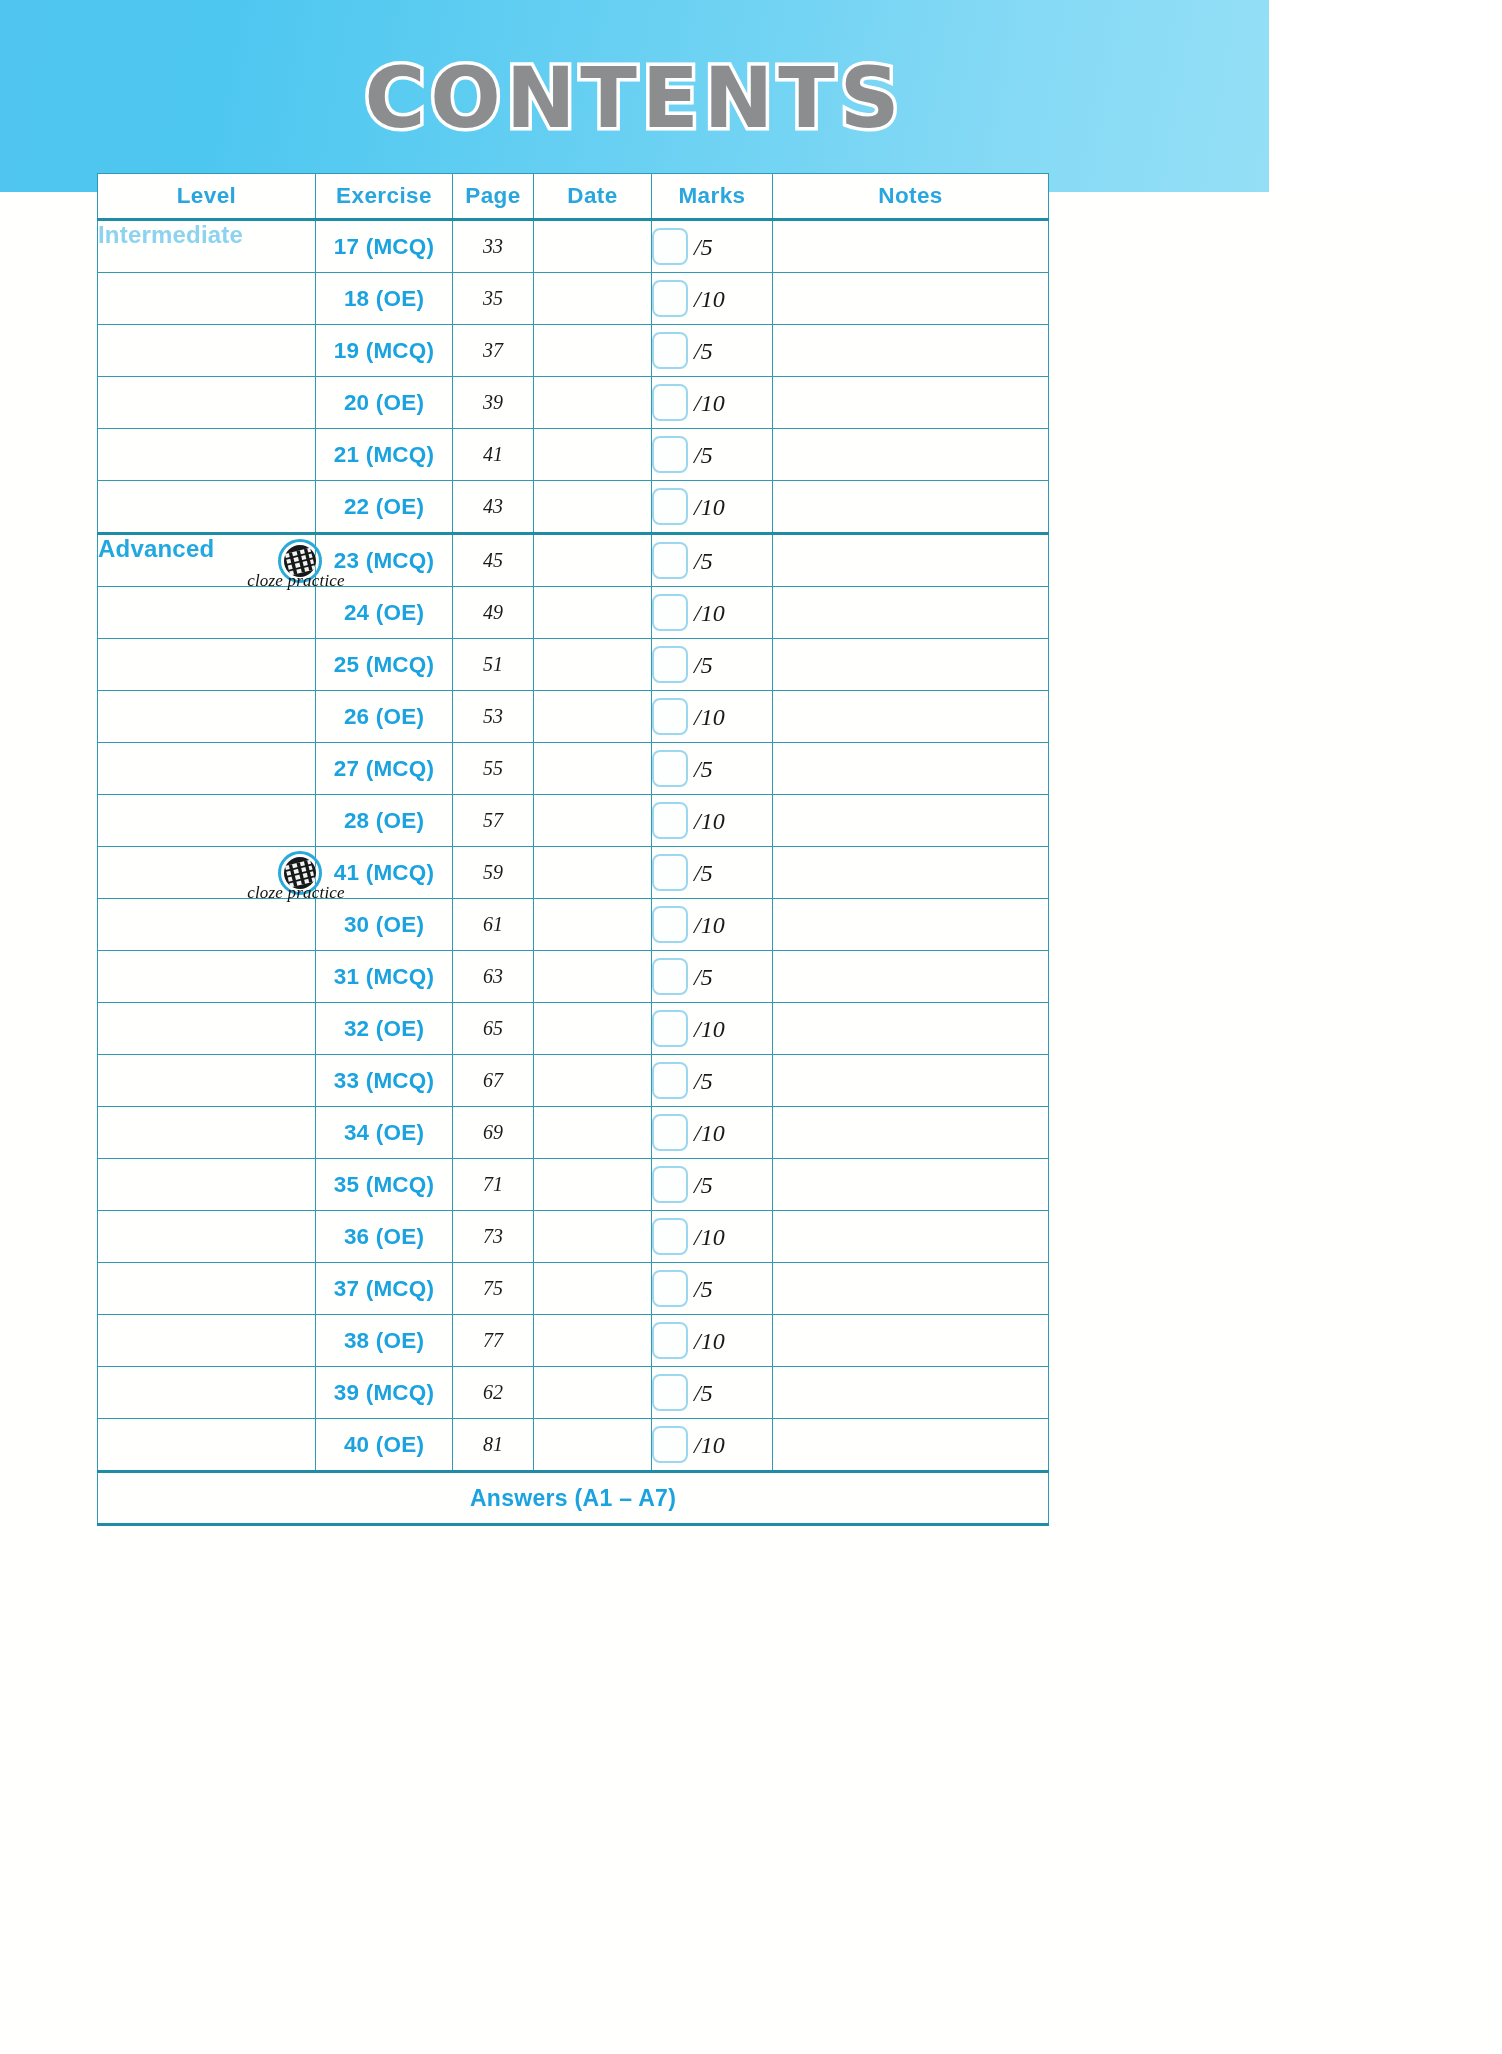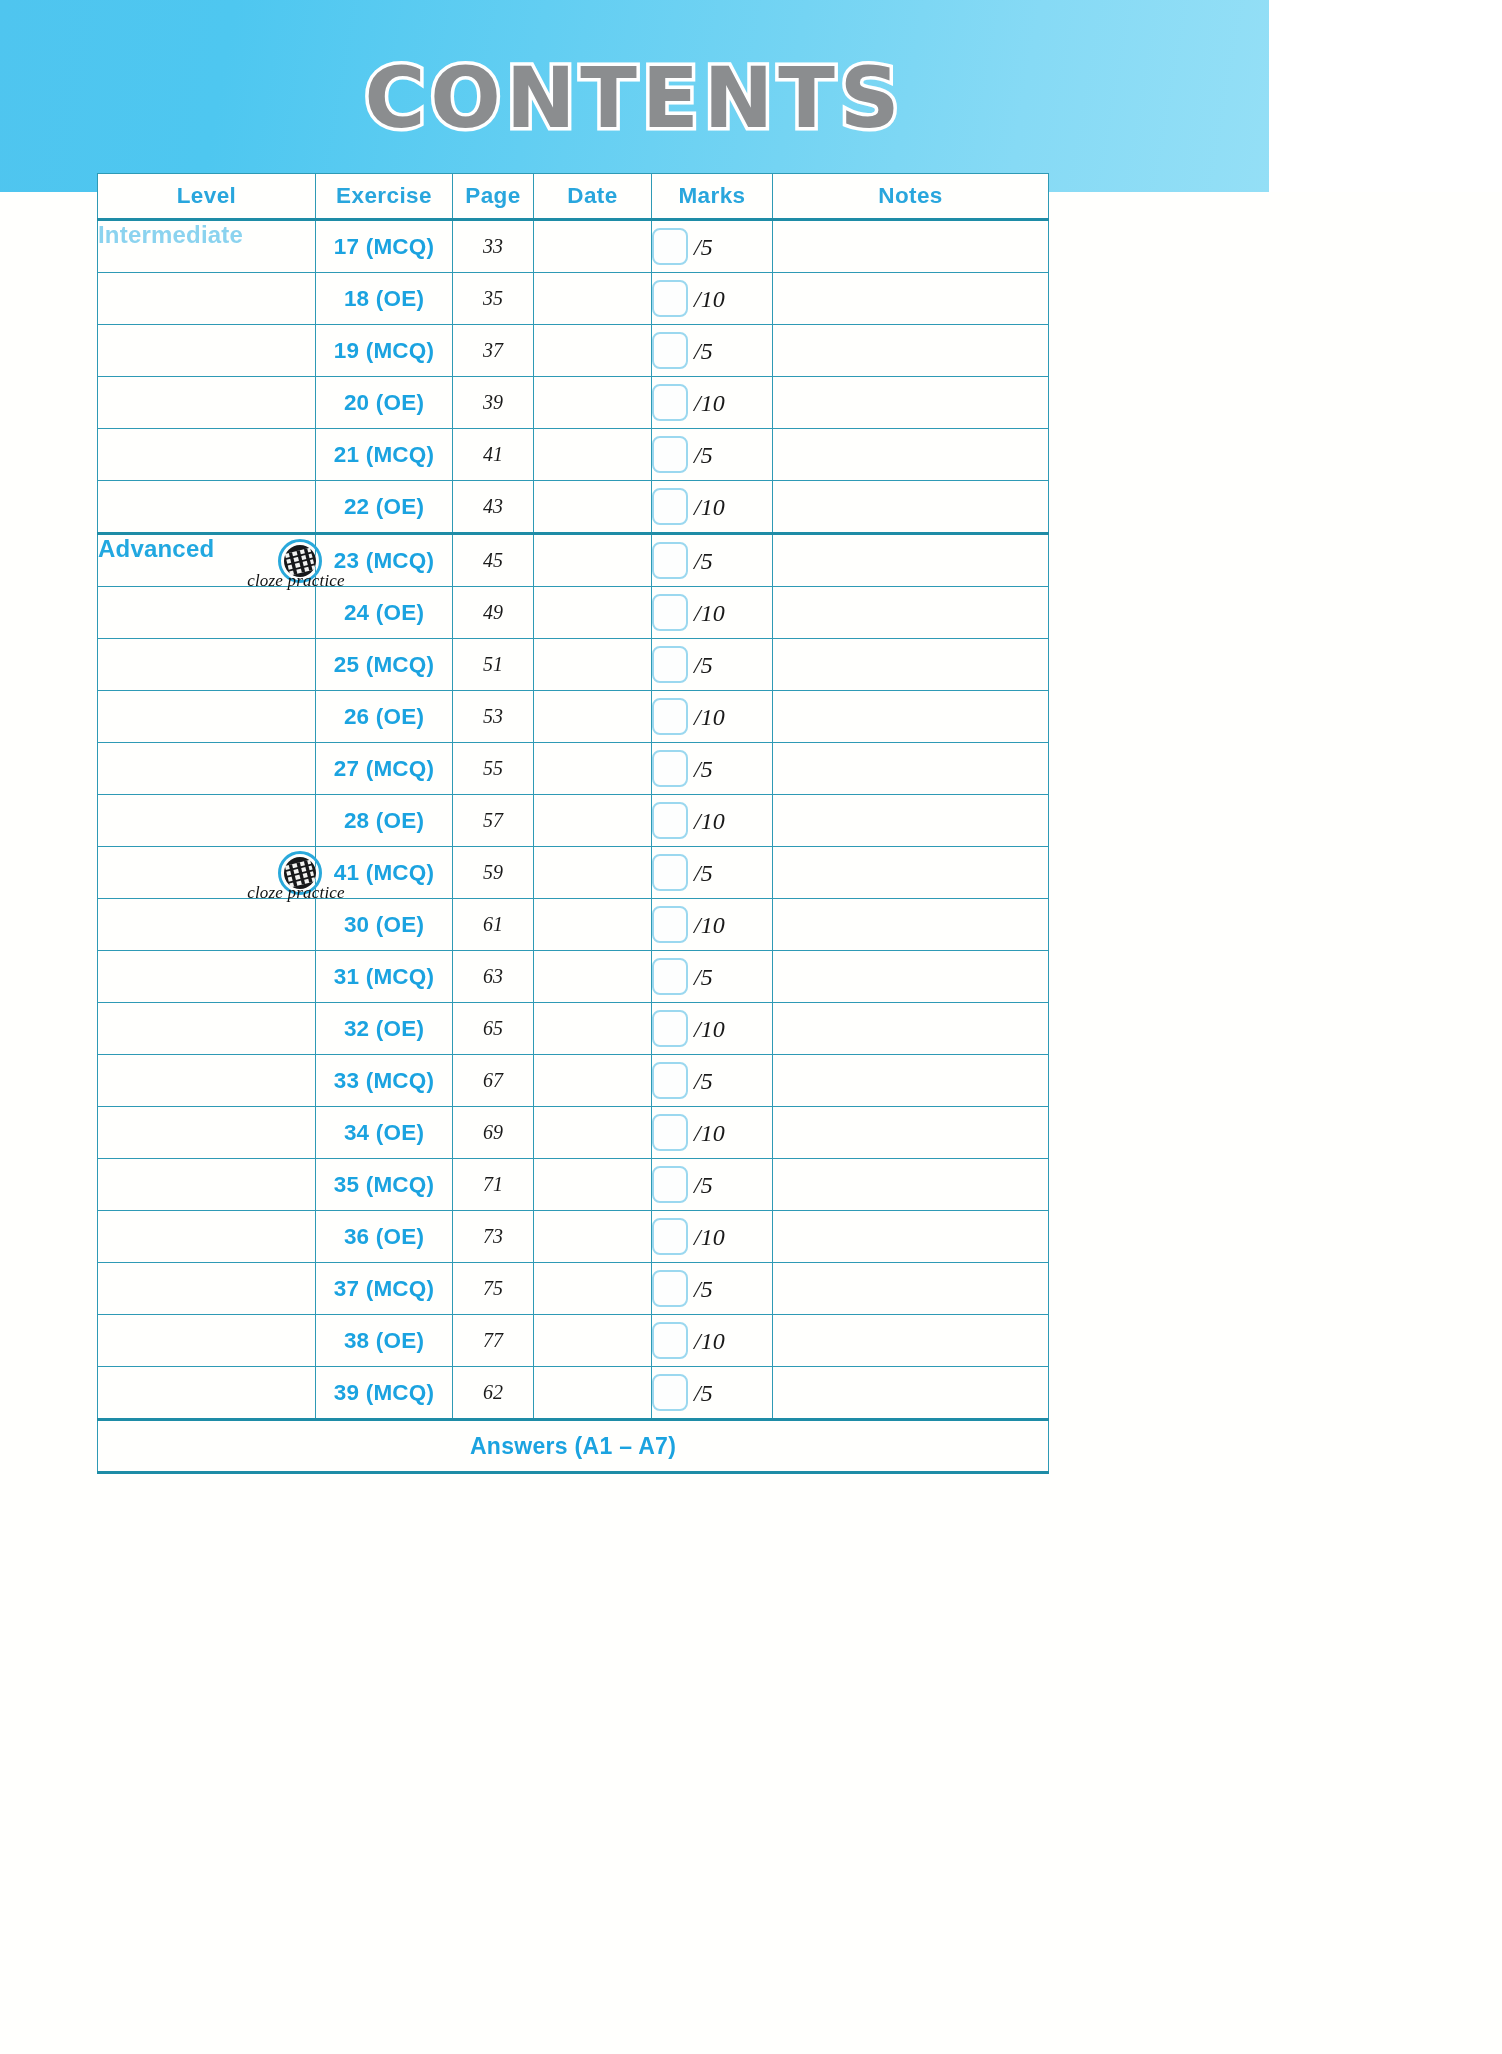--- a/index.html
+++ b/index.html
@@ -451,20 +451,28 @@
             <td class="cell-notes"></td>
           </tr>
           <tr>
             <td class="cell-level"></td>
             <td class="cell-exercise"><span class="ex-text">39 (MCQ)</span></td>
             <td class="cell-page">62</td>
             <td class="cell-date"></td>
             <td class="cell-marks"><span class="mark-box"></span><span class="mark-total">/5</span></td>
             <td class="cell-notes"></td>
           </tr>
+          <tr class="last-data">
+            <td class="cell-level"></td>
+            <td class="cell-exercise"><span class="ex-text">40 (OE)</span></td>
+            <td class="cell-page">81</td>
+            <td class="cell-date"></td>
+            <td class="cell-marks"><span class="mark-box"></span><span class="mark-total">/10</span></td>
+            <td class="cell-notes"></td>
+          </tr>
         </tbody>
       <tfoot>
         <tr>
           <td class="answers-cell" colspan="6">Answers (A1 – A7)</td>
         </tr>
       </tfoot>
     </table>
   </div>
 </div>
 

